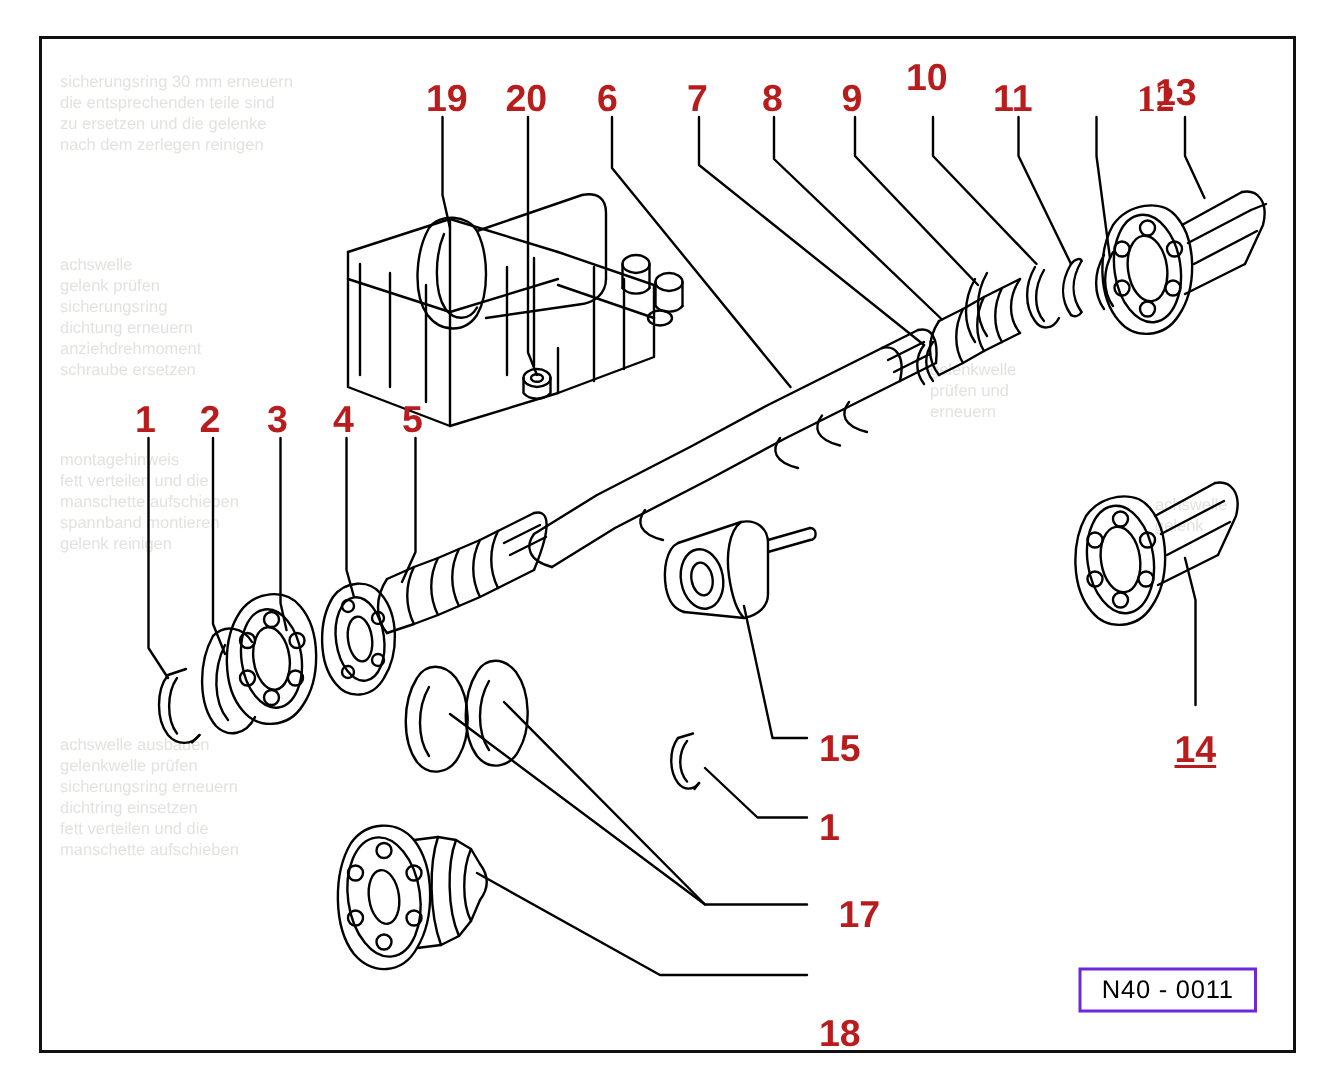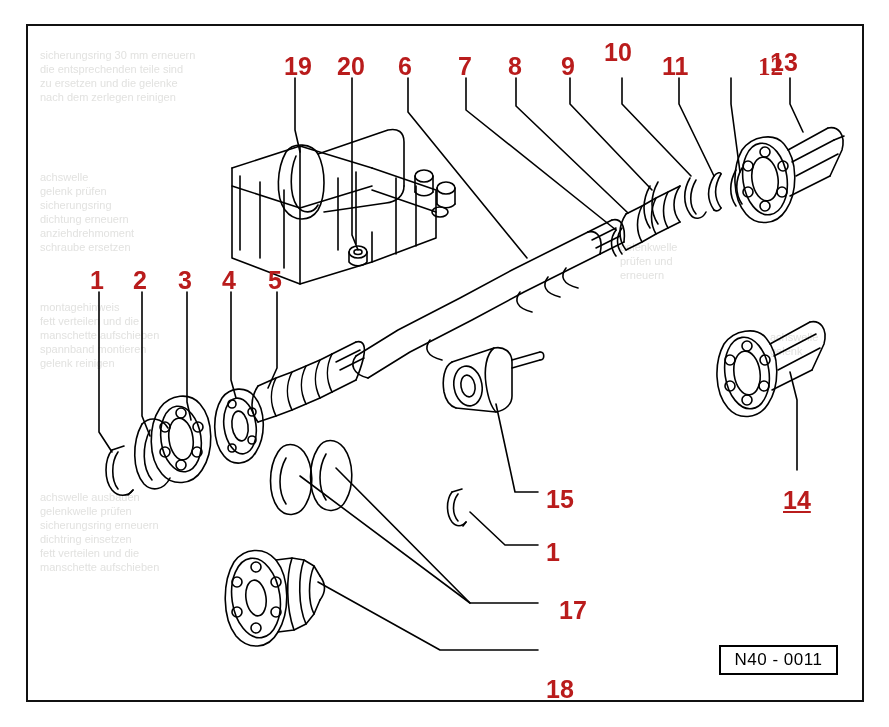--- a/index.html
+++ b/index.html
@@ -44,21 +44,21 @@
     font-size: 25px;
     color: #b91c1c;
     line-height: 1;
   }
   .code-box {
     position: absolute;
     left: 719px;
     top: 645px;
     width: 119px;
     height: 30px;
-    border: 2px solid #000000;
+    border: 2px solid #6d28d9;
     box-sizing: border-box;
     background: #ffffff;
     display: flex;
     align-items: center;
     justify-content: center;
     font-size: 17px;
     font-family: "Liberation Sans", sans-serif;
     color: #000000;
     letter-spacing: 0.5px;
   }

